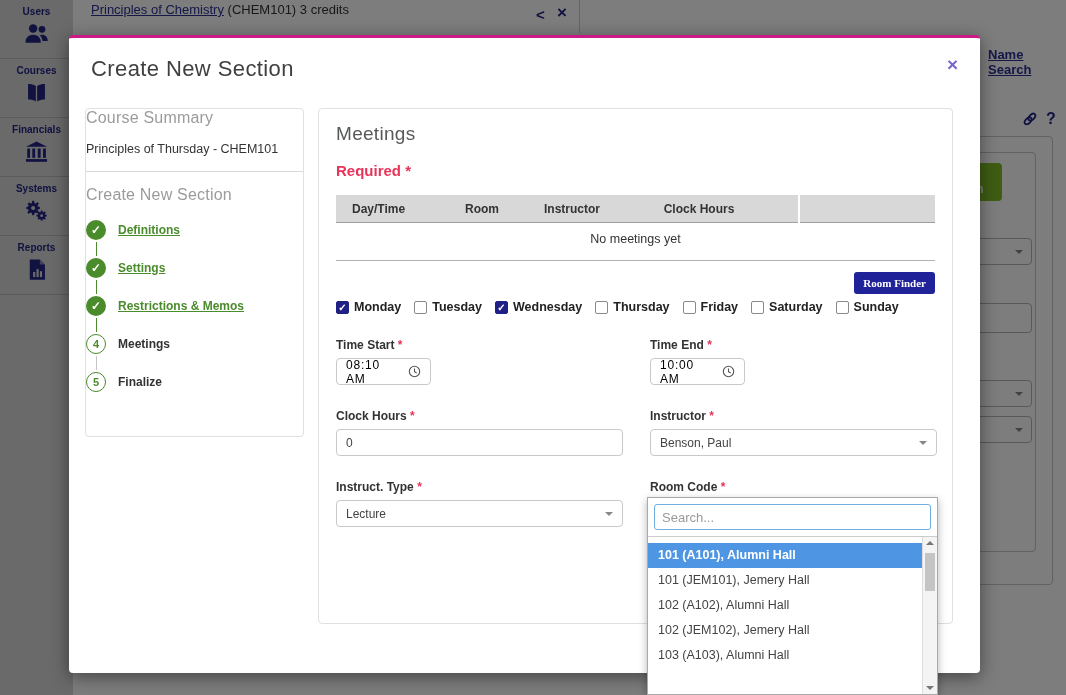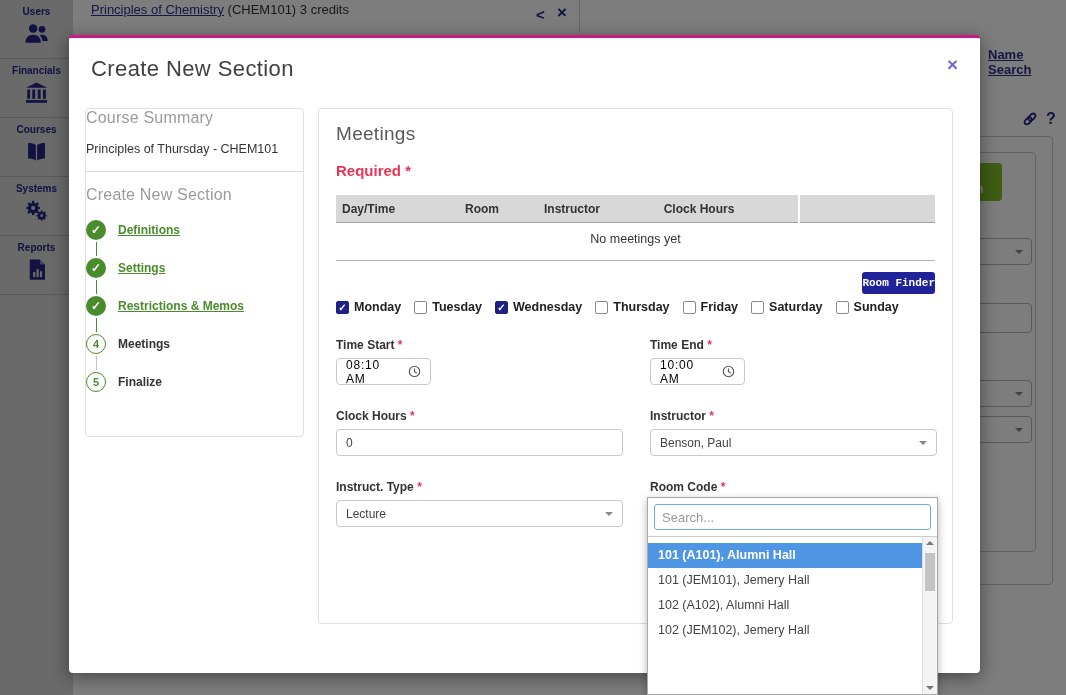--- a/index.html
+++ b/index.html
@@ -79,29 +79,29 @@
   .step-label.todo { color:#333; }
   .step-conn { width:1.5px; height:14px; margin:2px 0 2px 9.5px; }
   .step-conn.green { background:#4a8b2c; }
   .step-conn.grey { background:#c4c4c4; }
 
   .card-right { position:absolute; left:249px; top:70px; width:635px; height:516px; padding:14px 17px; }
   .m-h2 { font-size:19px; font-weight:400; color:#58595b; letter-spacing:0.3px; }
   .required { margin-top:17px; font-size:15px; font-weight:bold; color:#e73458; }
   .thead { margin-top:16px; height:28px; background:#d8d8d8; border-bottom:1px solid #9f9f9f; display:flex; align-items:center; font-size:12px; font-weight:bold; color:#333; position:relative; }
   .th { flex:0 0 auto; text-align:center; }
-  .th1 { width:98px; text-align:left; padding-left:6px; }
+  .th1 { width:98px; text-align:left; padding-left:16px; }
   .th2 { width:96px; } .th3 { width:84px; } .th4 { width:170px; }
   .thead .th-sep { position:absolute; left:462px; top:0; height:28px; border-left:2px solid #fff; }
   .empty-row { padding:9px 0 14px; text-align:center; font-size:12.5px; color:#333; border-bottom:1px solid #b2b2b2; }
   .rf-row { display:flex; justify-content:flex-end; margin-top:11px; }
   .room-finder {
     background:#20229a; color:#fff; border:none; border-radius:3px;
-    font-size:11px; font-weight:bold; padding:5px 0; cursor:pointer;
-    font-family:Liberation Mono, monospace;
+    font-size:11px; font-weight:bold; padding:5px 9px; cursor:pointer;
+    font-family:Liberation Serif, serif;
   }
   .days { display:flex; gap:13px; margin-top:6px; align-items:center; }
   .day { display:flex; align-items:center; gap:5px; font-size:12.5px; font-weight:bold; color:#222; cursor:pointer; }
   .cb { width:13px; height:13px; border:1px solid #8a8a8a; border-radius:2px; background:#fff;
         display:inline-flex; align-items:center; justify-content:center; font-size:10px; color:#fff; }
   .cb.checked { background:#1e2086; border-color:#1e2086; }
 
   .fgrid { display:grid; grid-template-columns:287px 287px; column-gap:27px; }
   .flabel { margin-top:24px; font-size:12px; font-weight:bold; color:#333; }
   .flabel .req { color:#e73458; }
@@ -140,34 +140,34 @@
       <div class="nav-item">
         <div class="nav-label">Users</div>
         <div class="nav-icon"><svg viewBox="0 0 32 32" fill="#232584">
             <circle cx="12" cy="10" r="5"></circle>
             <path d="M3 26c0-5.2 3.9-8.5 9-8.5s9 3.3 9 8.5v1H3z"></path>
             <circle cx="22.5" cy="11" r="4"></circle>
             <path d="M22.5 17.5c4 0 6.8 2.7 6.8 6.8v.7h-6.2c-.3-3-1.5-5.4-3.4-6.9 1-.4 1.9-.6 2.8-.6z"></path>
           </svg></div>
       </div>
       <div class="nav-item">
+        <div class="nav-label">Courses</div>
+        <div class="nav-icon"><svg viewBox="0 0 32 32" fill="#232584">
+            <path d="M15.2 8.2C12.6 6.3 9.6 5.8 6 5.8v18.4c3.6 0 6.6.5 9.2 2.4zM16.8 8.2c2.6-1.9 5.6-2.4 9.2-2.4v18.4c-3.6 0-6.6.5-9.2 2.4z"></path>
+          </svg></div>
+      </div>
+      <div class="nav-item">
         <div class="nav-label">Financials</div>
         <div class="nav-icon"><svg viewBox="0 0 32 32" fill="#232584">
             <path d="M16 4 3.5 10.5h25z"></path>
             <rect x="5" y="12.5" width="3.4" height="11"></rect>
             <rect x="11" y="12.5" width="3.4" height="11"></rect>
             <rect x="17.5" y="12.5" width="3.4" height="11"></rect>
             <rect x="23.7" y="12.5" width="3.4" height="11"></rect>
             <rect x="3.5" y="25" width="25" height="3.2"></rect>
-          </svg></div>
-      </div>
-      <div class="nav-item">
-        <div class="nav-label">Courses</div>
-        <div class="nav-icon"><svg viewBox="0 0 32 32" fill="#232584">
-            <path d="M15.2 8.2C12.6 6.3 9.6 5.8 6 5.8v18.4c3.6 0 6.6.5 9.2 2.4zM16.8 8.2c2.6-1.9 5.6-2.4 9.2-2.4v18.4c-3.6 0-6.6.5-9.2 2.4z"></path>
           </svg></div>
       </div>
       <div class="nav-item">
         <div class="nav-label">Systems</div>
         <div class="nav-icon"><svg viewBox="0 0 32 32" fill="#232584">
     <g>
               <rect x="10.6" y="4.5" width="2.8" height="4"></rect>
               <rect x="10.6" y="17.5" width="2.8" height="4"></rect>
               <rect x="4" y="11.6" width="4" height="2.8"></rect>
               <rect x="16" y="11.6" width="4" height="2.8"></rect>
@@ -388,20 +388,21 @@
       </div>
     </div>
 
     <div class="dd">
       <input class="dd-search" placeholder="Search..." style="">
       <div class="dd-list">
           <div class="opt hl">101 (A101), Alumni Hall</div>
           <div class="opt">101 (JEM101), Jemery Hall</div>
           <div class="opt">102 (A102), Alumni Hall</div>
           <div class="opt">102 (JEM102), Jemery Hall</div>
+          <div class="opt">103 (A103), Alumni Hall</div>
           <div class="dd-scroll">
           <span class="sarr up"></span>
           <span class="dd-thumb"></span>
           <span class="sarr dn"></span>
         </div>
       </div>
     </div>
   </div>
 </div>
 

